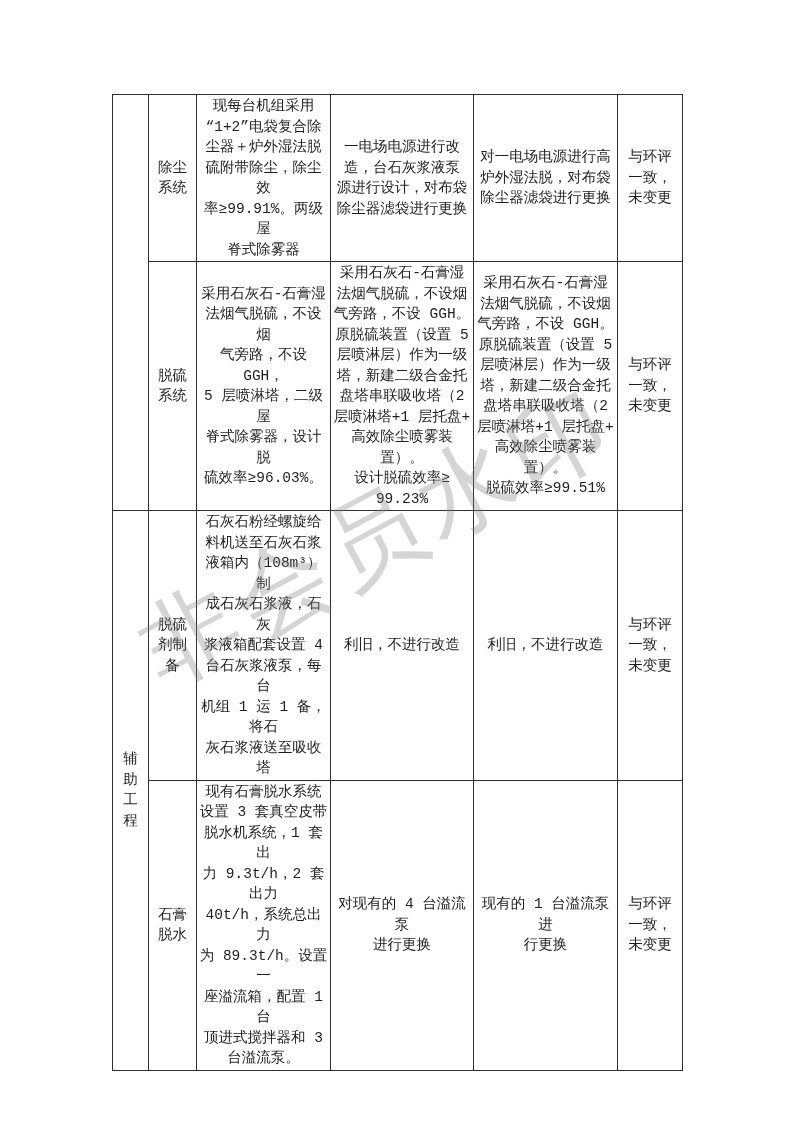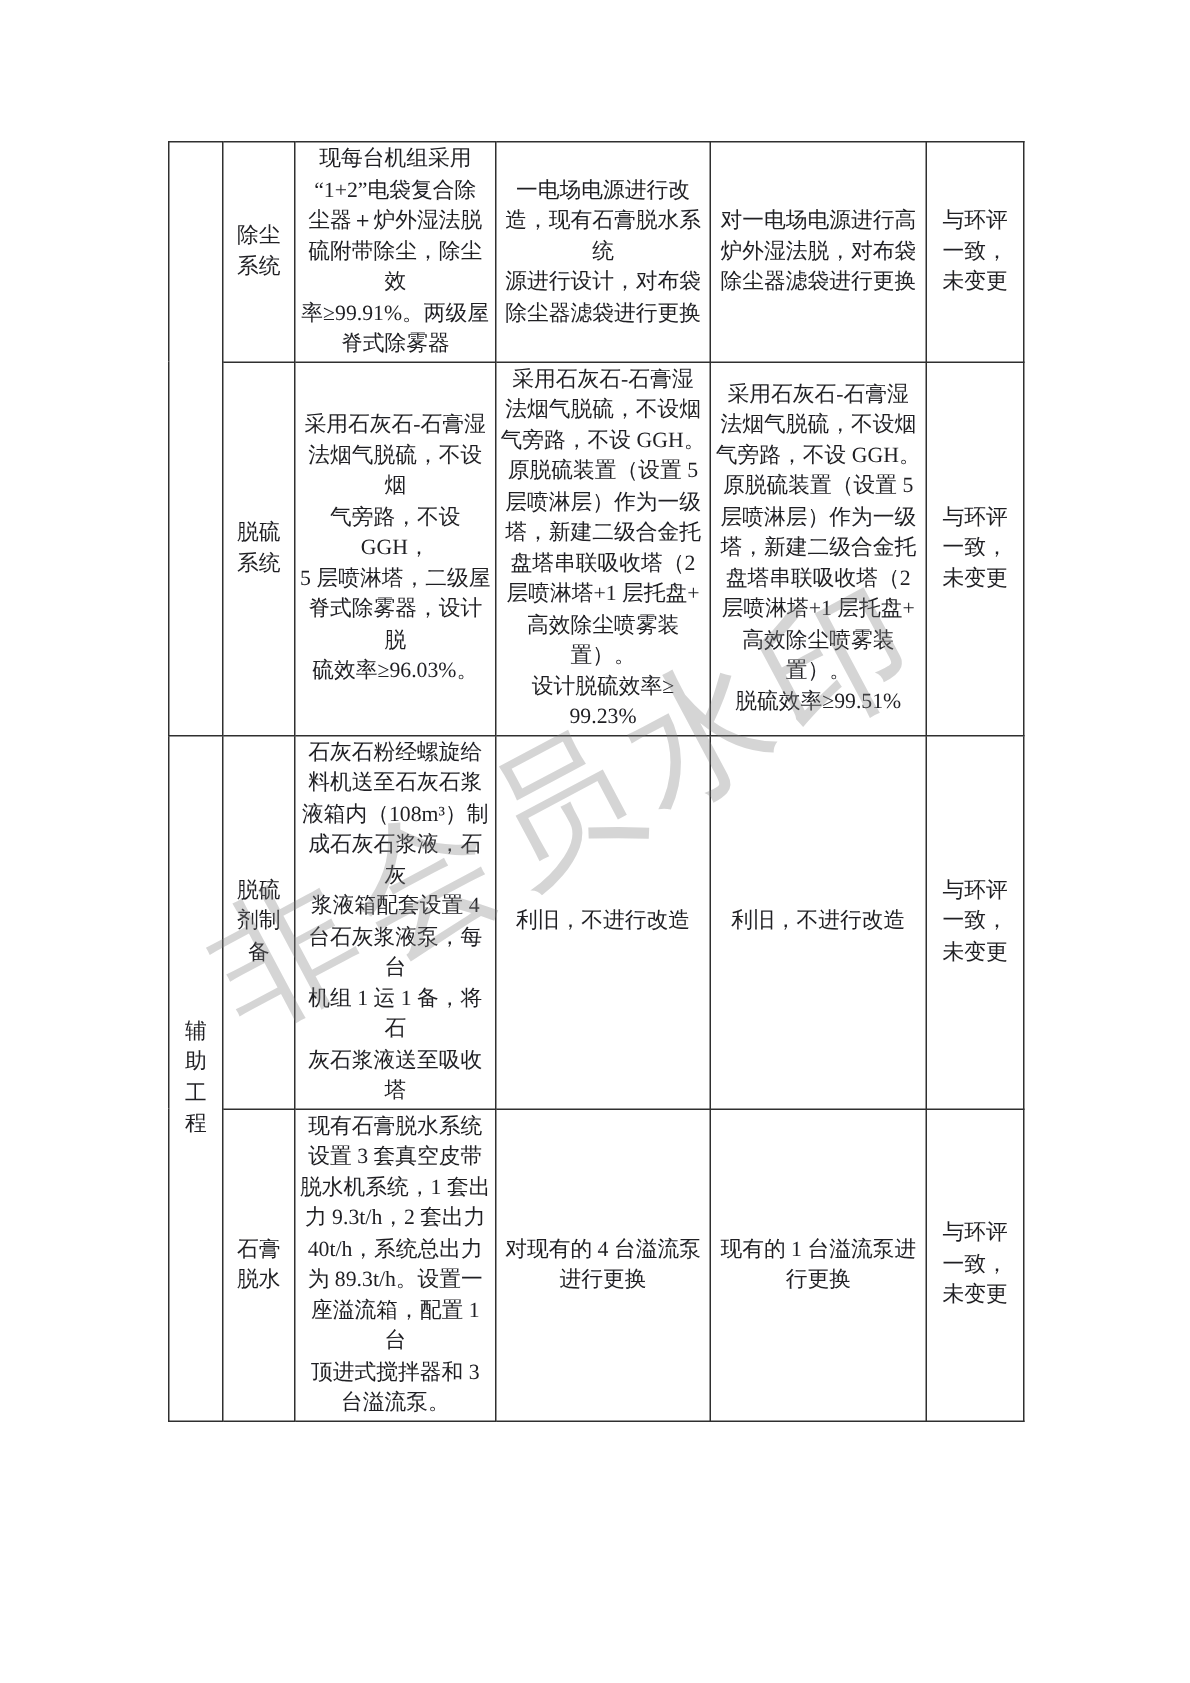--- a/index.html
+++ b/index.html
@@ -27,20 +27,21 @@
   }
   table.doc-table td {
     border: 1px solid #2f2f2f;
     font-size: 14.5px;
     line-height: 20.5px;
     text-align: center;
     vertical-align: middle;
     white-space: pre-line;
     padding: 1px 2px;
     overflow: hidden;
+    font-family: Liberation Mono, monospace;
   }
   .row-1 { height: 139px; }
   .row-2 { height: 231px; }
   .row-3 { height: 210px; }
   .row-4 { height: 195px; }
   .watermark {
     position: absolute;
     left: 148px;
     top: 603px;
     height: 112px;
@@ -75,21 +76,21 @@
         <td rowspan="2"></td>
         <td>除尘
 系统</td>
         <td>现每台机组采用
 “1+2”电袋复合除
 尘器＋炉外湿法脱
 硫附带除尘，除尘效
 率≥99.91%。两级屋
 脊式除雾器</td>
         <td>一电场电源进行改
-造，现有石膏脱水系统
+造，台石灰浆液泵
 源进行设计，对布袋
 除尘器滤袋进行更换</td>
         <td>对一电场电源进行高
 炉外湿法脱，对布袋
 除尘器滤袋进行更换</td>
         <td>与环评
 一致，
 未变更</td>
       </tr>
       <tr class="row-2">

